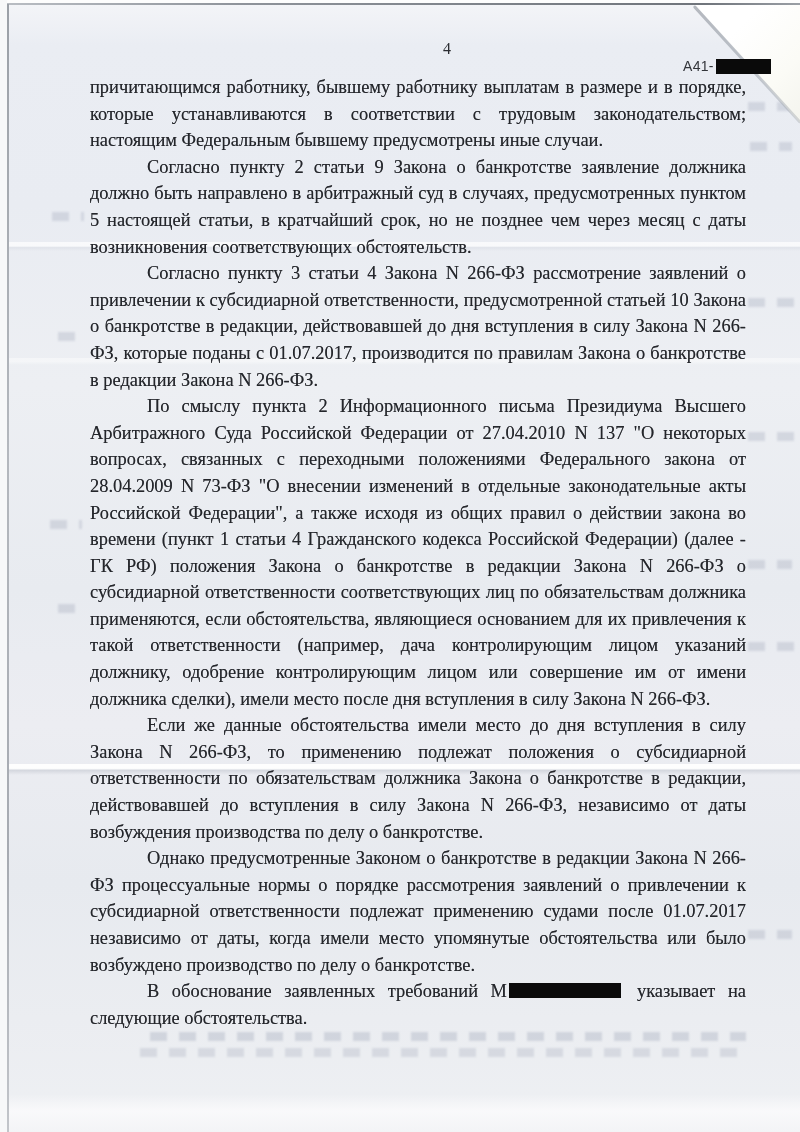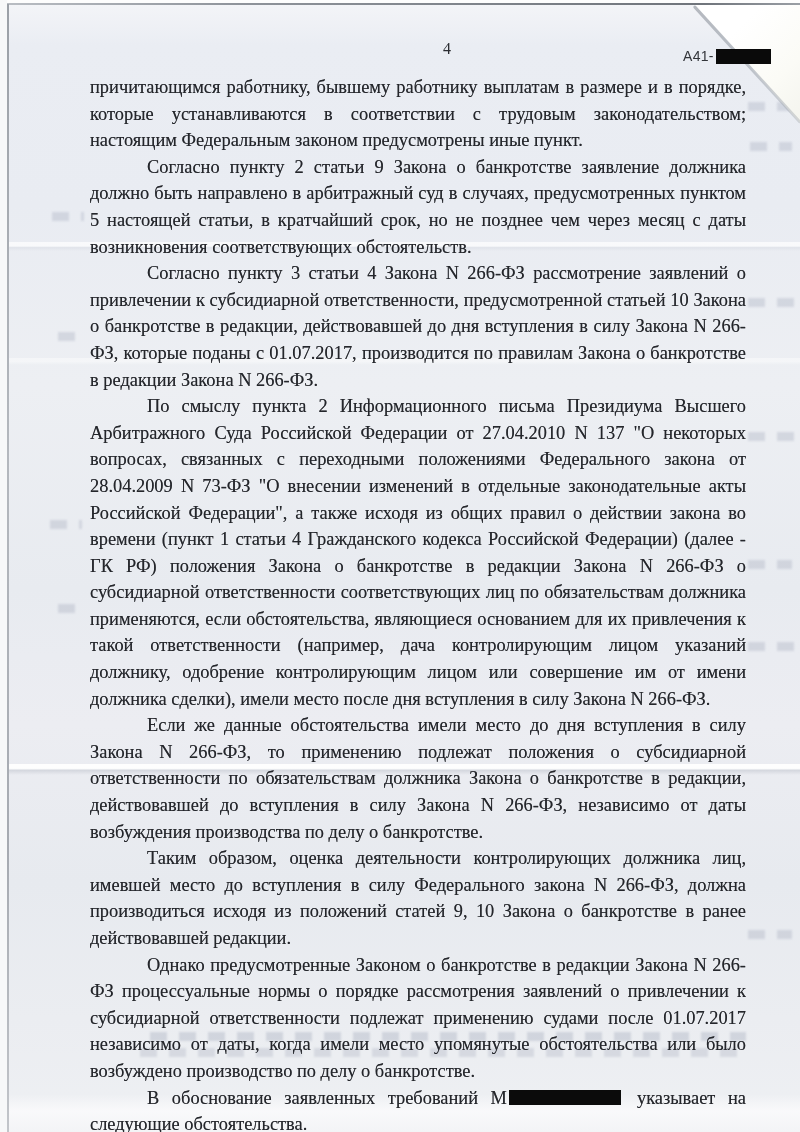--- a/index.html
+++ b/index.html
@@ -53,21 +53,21 @@
   .bottom-band { position:absolute; left:0; top:1094px; width:800px; height:38px; z-index:1;
               background:linear-gradient(180deg, rgba(252,252,253,0), rgba(251,251,252,.85) 45%, #f3f4f6); }
 
   
   .bleed { position:absolute; height:9px; z-index:1; filter:blur(1.3px); opacity:.5;
            background:repeating-linear-gradient(90deg, rgba(108,118,146,.38) 0 17px, rgba(108,118,146,0) 17px 29px); }
 
   
   .page-number { position:absolute; left:430px; top:40px; width:34px; text-align:center;
                  font-size:16px; color:#2a2c31; z-index:5; }
-  .case-ref { position:absolute; left:683px; top:48px; display:flex; align-items:center; gap:2px; z-index:5; }
+  .case-ref { position:absolute; left:683px; top:58px; display:flex; align-items:center; gap:2px; z-index:5; }
   .case-ref .label { font-size:14px; letter-spacing:.3px; color:#33353a;
                      font-family:"Liberation Sans","DejaVu Sans",sans-serif; }
   .redact-header { display:inline-block; width:55px; height:15px; background:#0a0a0a; }
 
   
   .text-body {
     position:absolute; left:90px; top:74px; width:656px; z-index:4;
     font-size:18.4px; line-height:26.6px; text-align:justify; color:#24262b;
     text-shadow: 0 0 .5px rgba(36,38,43,.55);
   }
@@ -108,23 +108,22 @@
   <div class="bleed" style="left:150px; top:1032px; width:596px; opacity:.55;"></div>
   <div class="bleed" style="left:140px; top:1048px; width:604px; opacity:.45;"></div>
 
   <div class="page-number">4</div>
   <div class="case-ref">
     <span class="label">А41-</span>
     <span class="redact-header"></span>
   </div>
 
   <div class="text-body">
-    <p class="no-indent">причитающимся работнику, бывшему работнику выплатам в размере и в порядке, которые устанавливаются в соответствии с трудовым законодательством; настоящим Федеральным законом предусмотрены иные пункт.</p>
+    <p class="no-indent">причитающимся работнику, бывшему работнику выплатам в размере и в порядке, которые устанавливаются в соответствии с трудовым законодательством; настоящим Федеральным бывшему предусмотрены иные случаи.</p>
     <p>Согласно пункту 2 статьи 9 Закона о банкротстве заявление должника должно быть направлено в арбитражный суд в случаях, предусмотренных пунктом 5 настоящей статьи, в кратчайший срок, но не позднее чем через месяц с даты возникновения соответствующих обстоятельств.</p>
     <p>Согласно пункту 3 статьи 4 Закона N 266-ФЗ рассмотрение заявлений о привлечении к субсидиарной ответственности, предусмотренной статьей 10 Закона о банкротстве в редакции, действовавшей до дня вступления в силу Закона N 266-ФЗ, которые поданы с 01.07.2017, производится по правилам Закона о банкротстве в редакции Закона N 266-ФЗ.</p>
     <p>По смыслу пункта 2 Информационного письма Президиума Высшего Арбитражного Суда Российской Федерации от 27.04.2010 N 137 "О некоторых вопросах, связанных с переходными положениями Федерального закона от 28.04.2009 N 73-ФЗ "О внесении изменений в отдельные законодательные акты Российской Федерации", а также исходя из общих правил о действии закона во времени (пункт 1 статьи 4 Гражданского кодекса Российской Федерации) (далее - ГК РФ) положения Закона о банкротстве в редакции Закона N 266-ФЗ о субсидиарной ответственности соответствующих лиц по обязательствам должника применяются, если обстоятельства, являющиеся основанием для их привлечения к такой ответственности (например, дача контролирующим лицом указаний должнику, одобрение контролирующим лицом или совершение им от имени должника сделки), имели место после дня вступления в силу Закона N 266-ФЗ.</p>
     <p>Если же данные обстоятельства имели место до дня вступления в силу Закона N 266-ФЗ, то применению подлежат положения о субсидиарной ответственности по обязательствам должника Закона о банкротстве в редакции, действовавшей до вступления в силу Закона N 266-ФЗ, независимо от даты возбуждения производства по делу о банкротстве.</p>
-    <p>Таким образом, оценка деятельности контролирующих должника лиц, имевшей место до вступления в силу Федерального закона N 266-ФЗ, должна производиться исходя из положений статей 9, 10 Закона о банкротстве в ранее действовавшей редакции.</p>
     <p>Однако предусмотренные Законом о банкротстве в редакции Закона N 266-ФЗ процессуальные нормы о порядке рассмотрения заявлений о привлечении к субсидиарной ответственности подлежат применению судами после 01.07.2017 независимо от даты, когда имели место упомянутые обстоятельства или было возбуждено производство по делу о банкротстве.</p>
     <p><span>В обоснование заявленных требований М</span><span class="redact-name"></span><span>указывает на следующие обстоятельства.</span></p>
   </div>
 
 </div>
 
 </body></html>

